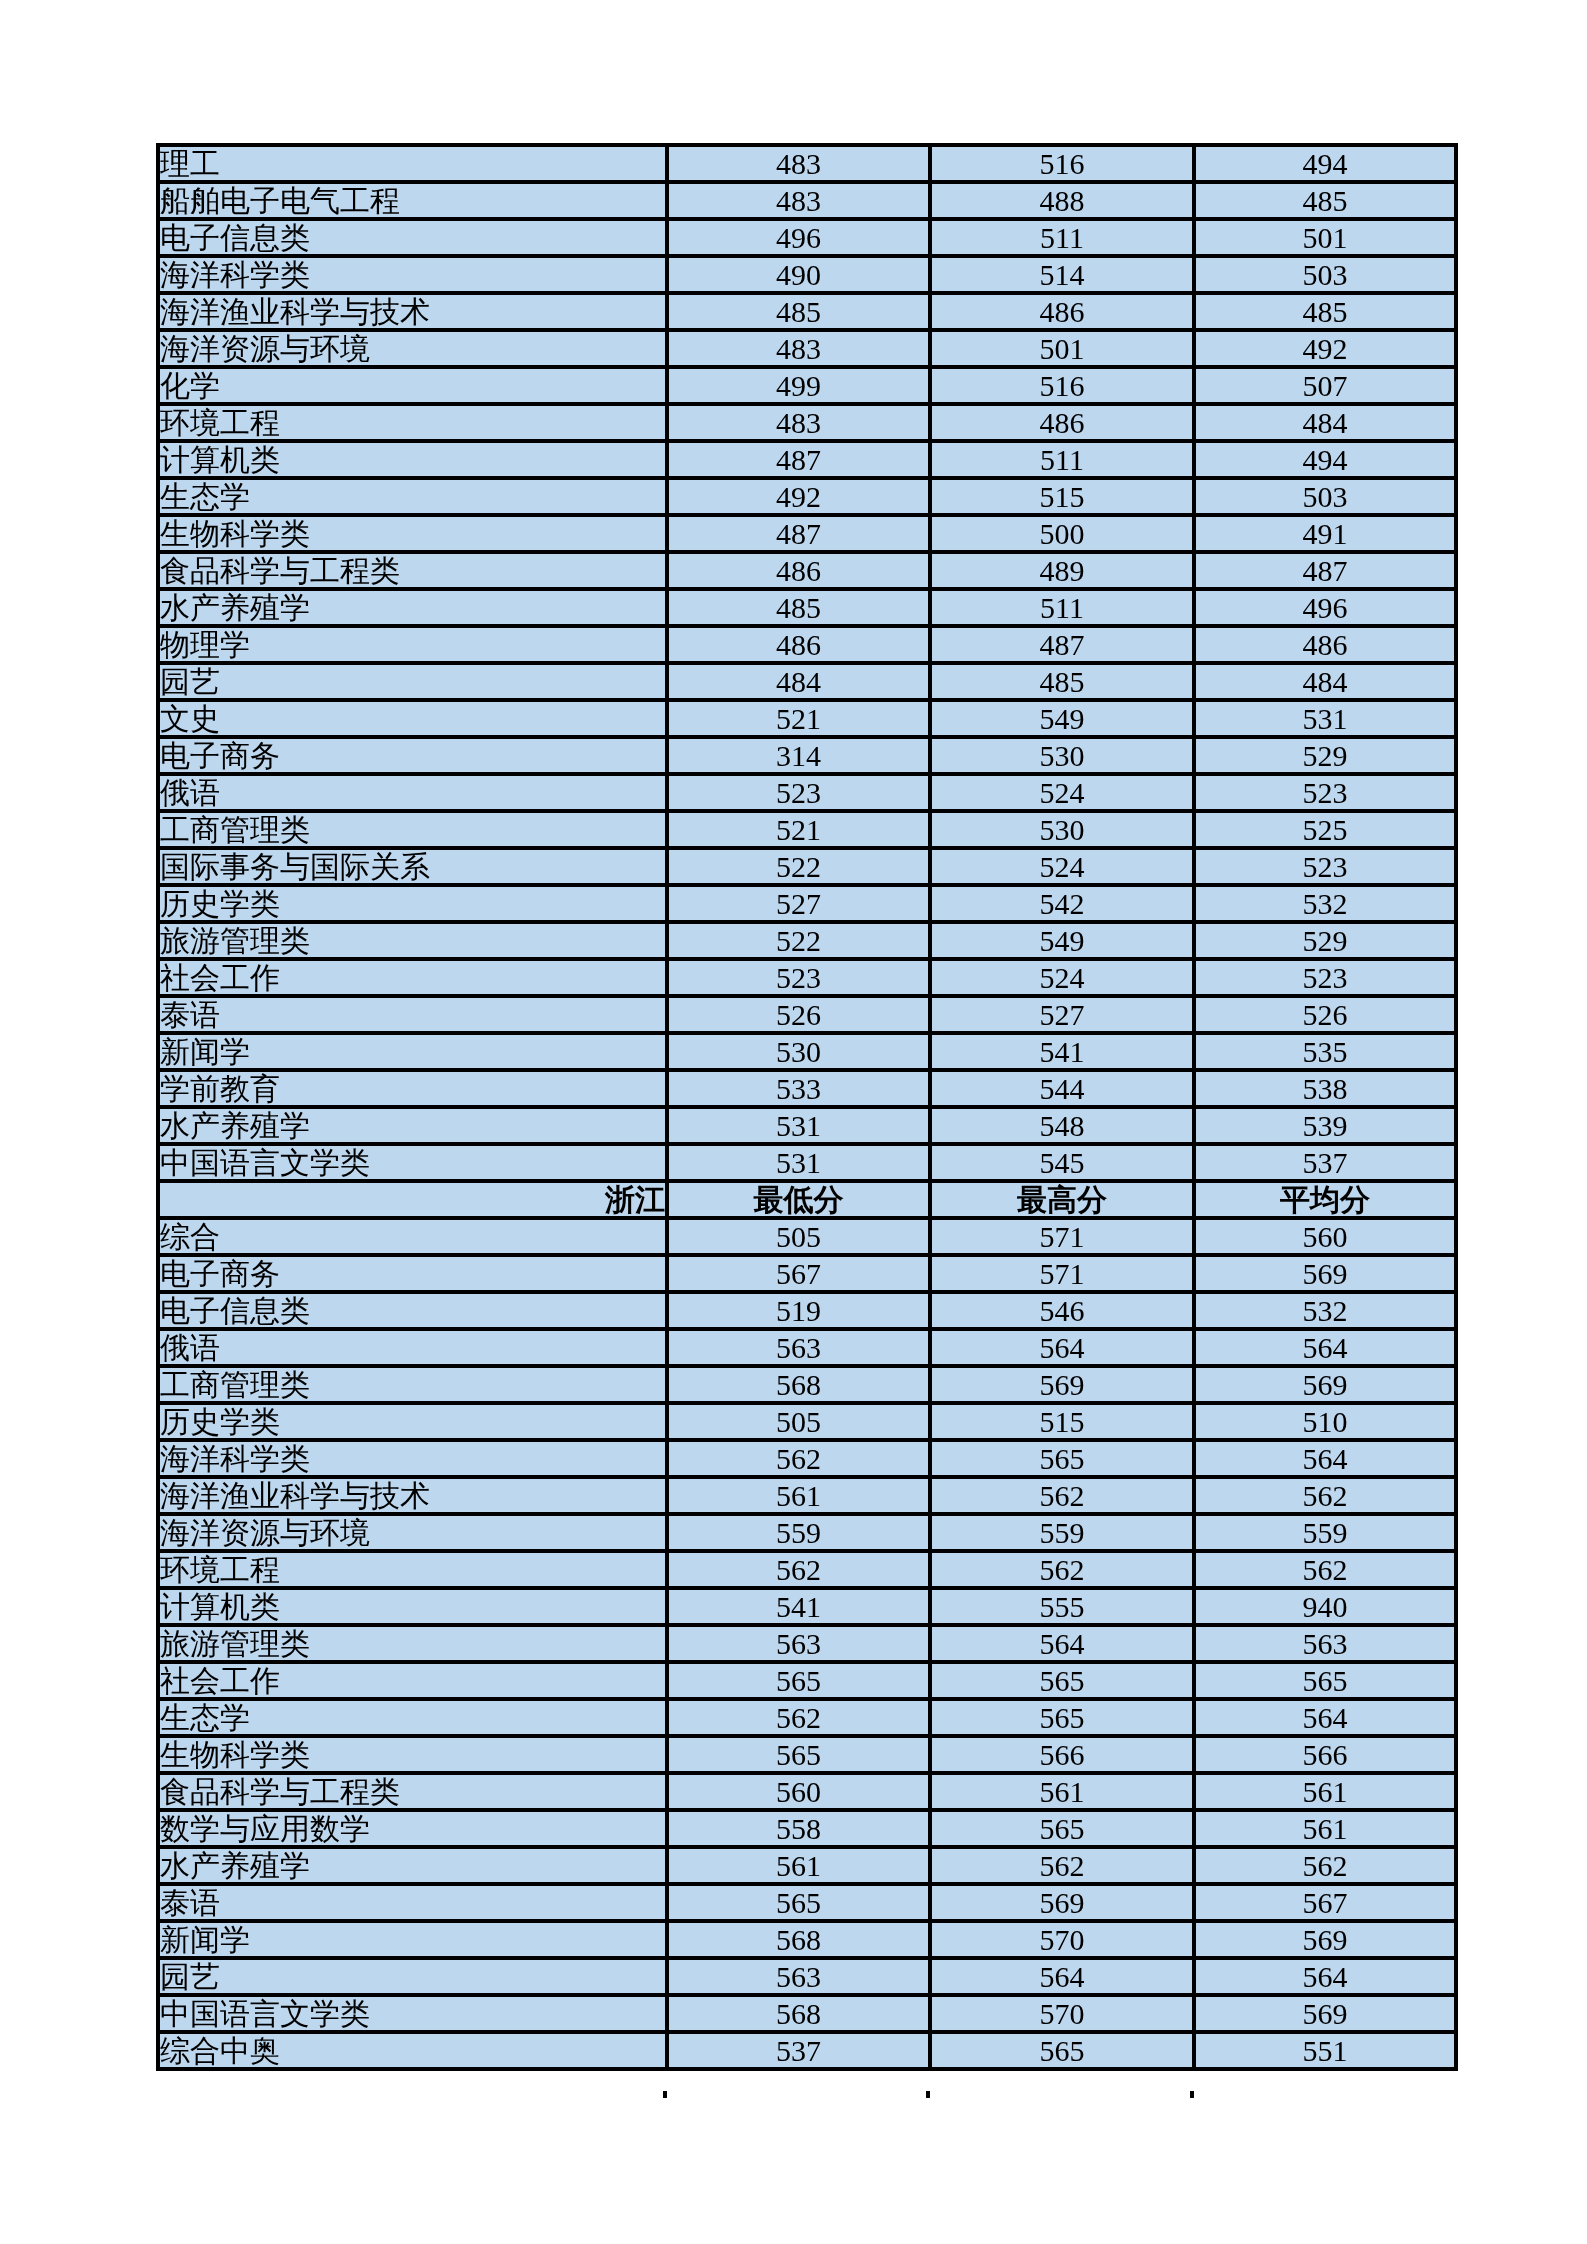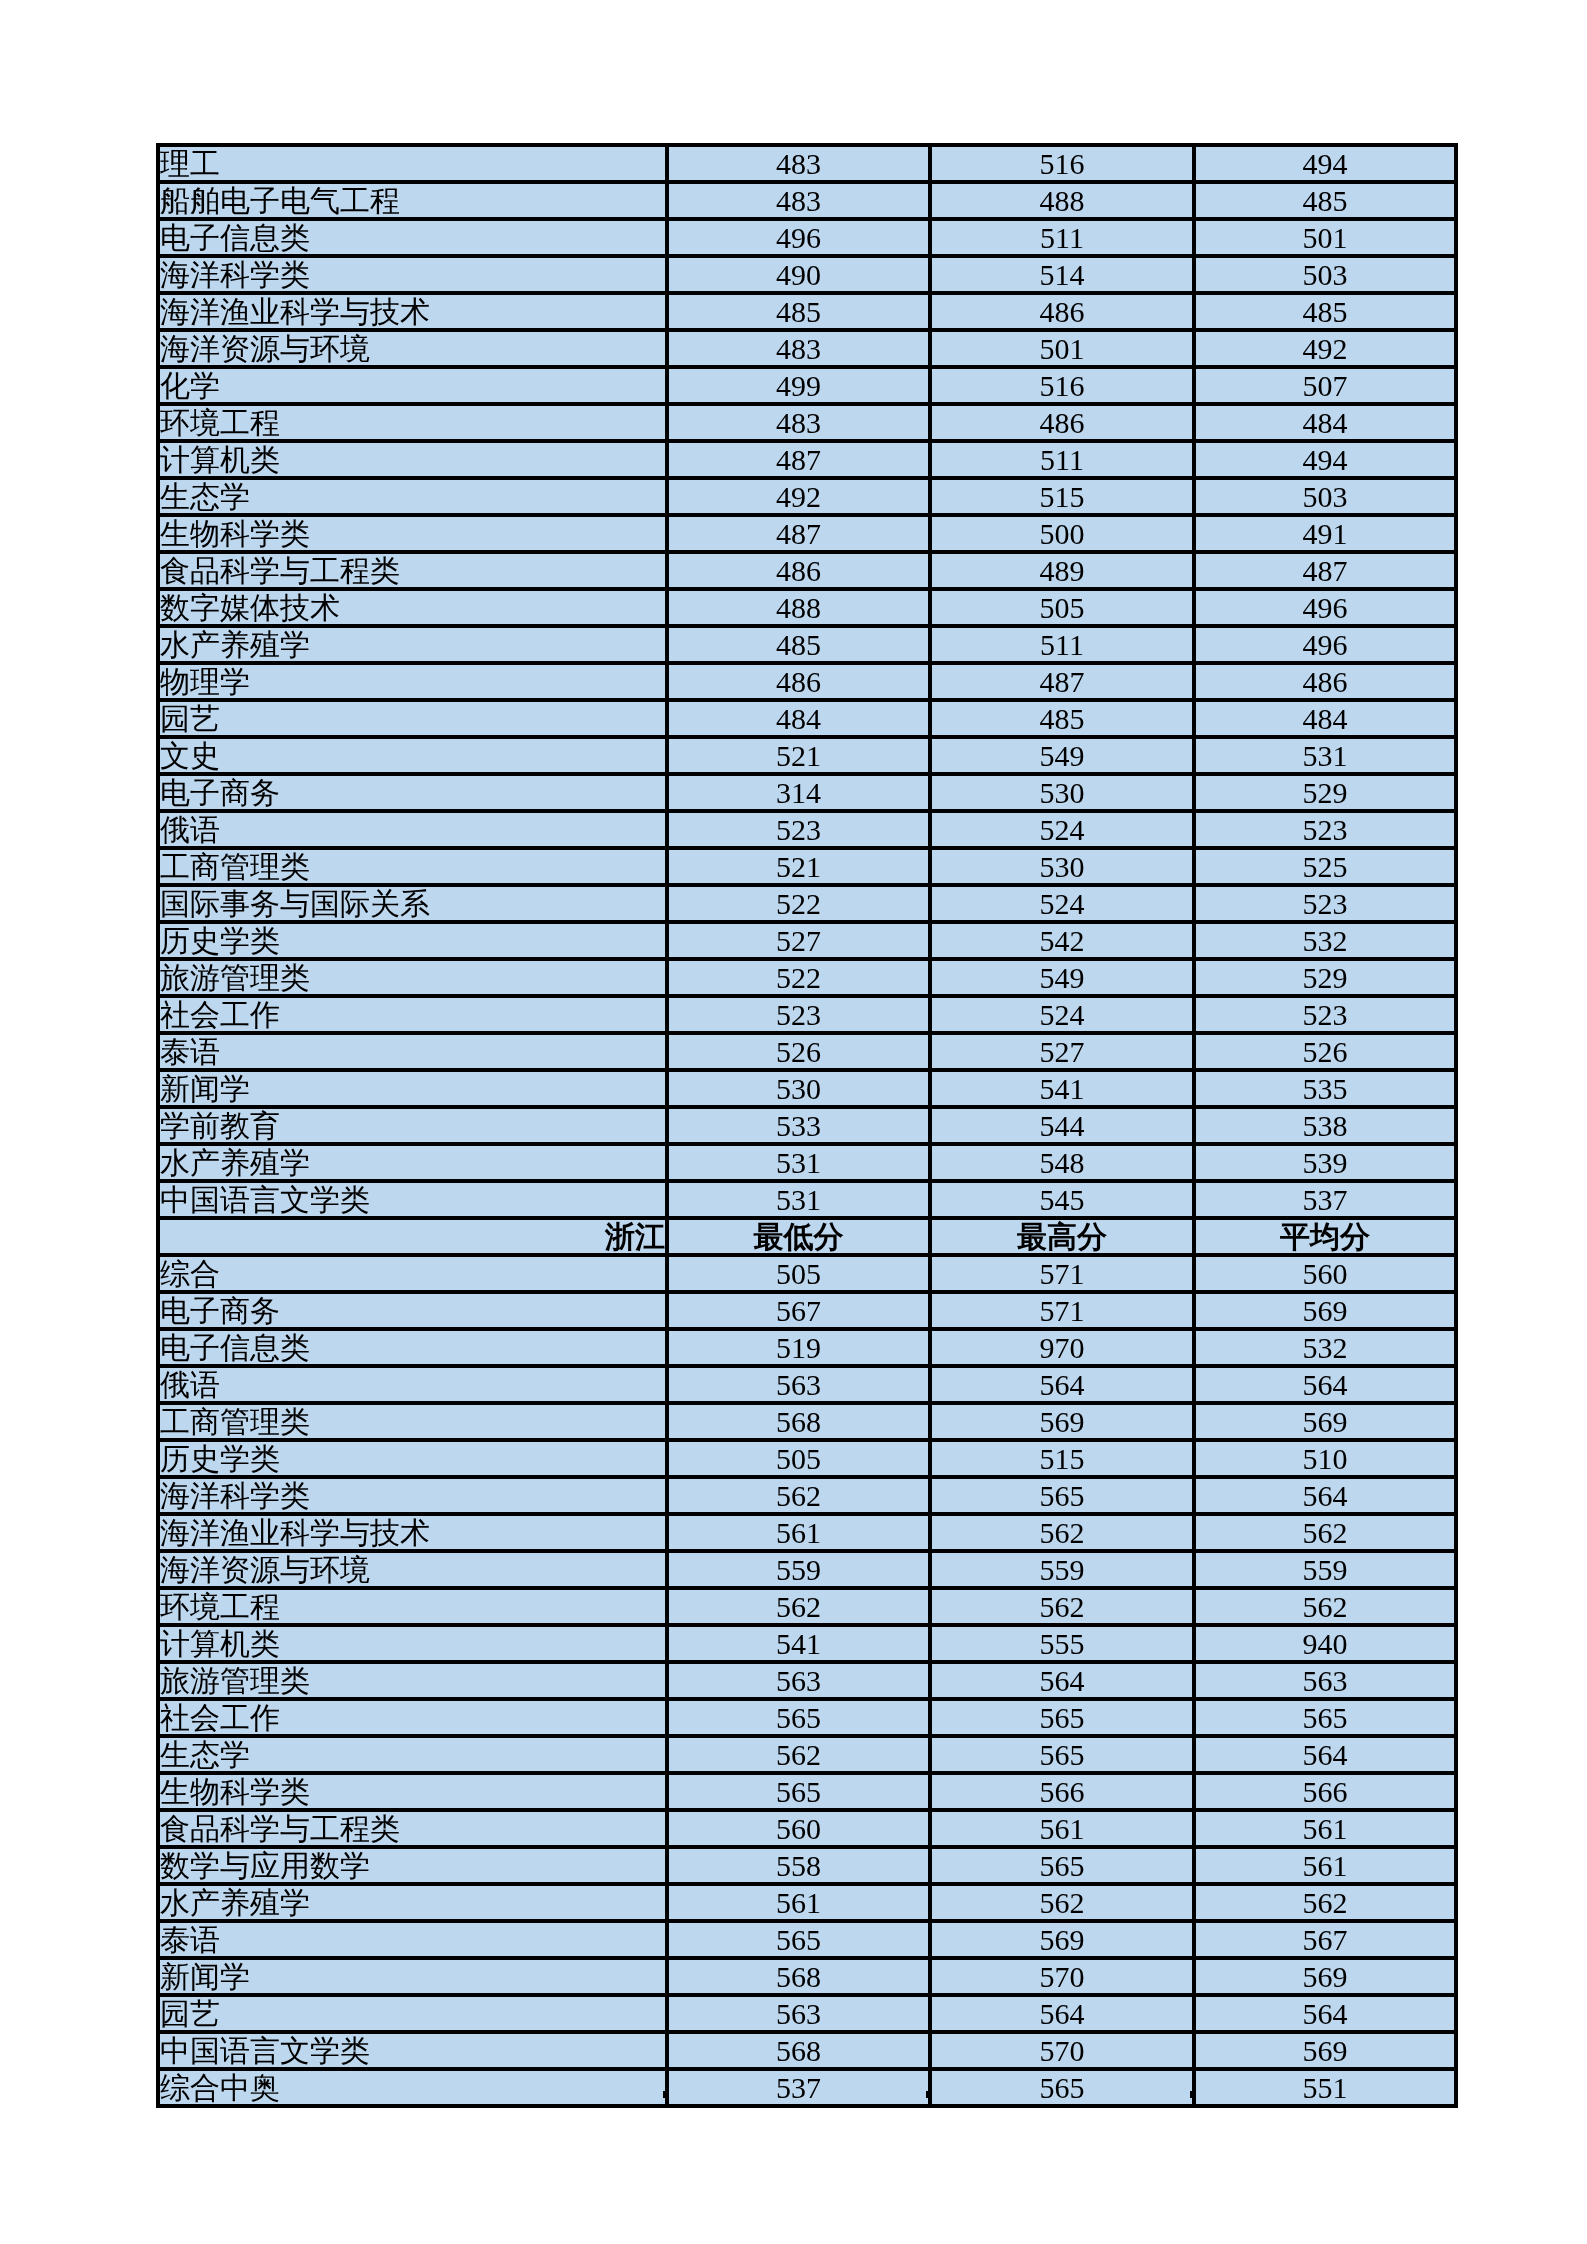--- a/index.html
+++ b/index.html
@@ -136,26 +136,20 @@
             <td class="num">500</td>
             <td class="num">491</td>
           </tr>
           <tr>
             <td class="name lvl-major">食品科学与工程类</td>
             <td class="num">486</td>
             <td class="num">489</td>
             <td class="num">487</td>
           </tr>
           <tr>
-            <td class="name lvl-major">数字媒体技术</td>
-            <td class="num">488</td>
-            <td class="num">505</td>
-            <td class="num">496</td>
-          </tr>
-          <tr>
             <td class="name lvl-major">水产养殖学</td>
             <td class="num">485</td>
             <td class="num">511</td>
             <td class="num">496</td>
           </tr>
           <tr>
             <td class="name lvl-major">物理学</td>
             <td class="num">486</td>
             <td class="num">487</td>
             <td class="num">486</td>
@@ -258,21 +252,21 @@
           </tr>
           <tr>
             <td class="name lvl-major">电子商务</td>
             <td class="num">567</td>
             <td class="num">571</td>
             <td class="num">569</td>
           </tr>
           <tr>
             <td class="name lvl-major">电子信息类</td>
             <td class="num">519</td>
-            <td class="num">970</td>
+            <td class="num">546</td>
             <td class="num">532</td>
           </tr>
           <tr>
             <td class="name lvl-major">俄语</td>
             <td class="num">563</td>
             <td class="num">564</td>
             <td class="num">564</td>
           </tr>
           <tr>
             <td class="name lvl-major">工商管理类</td>

